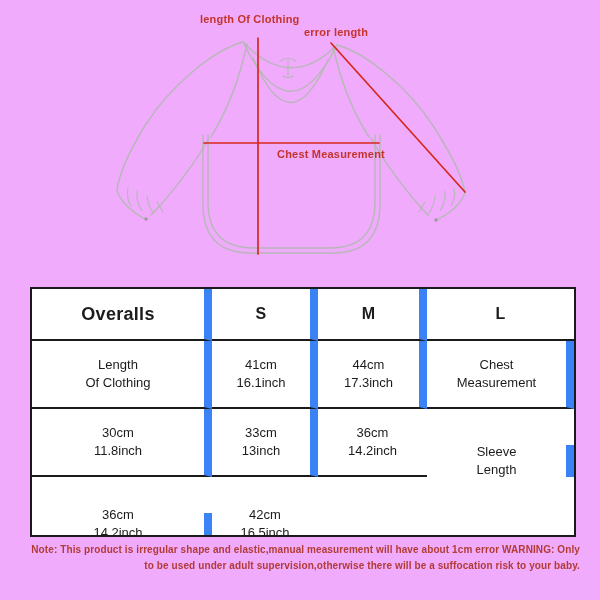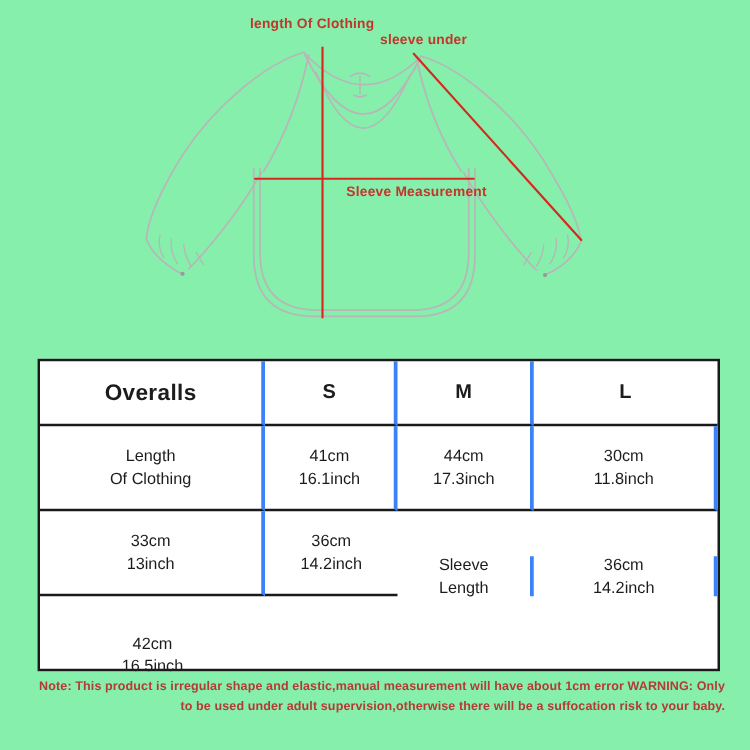--- a/index.html
+++ b/index.html
@@ -1,17 +1,17 @@
 <!DOCTYPE html>
 <html><head>
 <meta charset="utf-8">
 <style>
   html,body{margin:0;padding:0;background:#ffffff;}
   .stage{
-    position:relative;width:600px;height:600px;background:#86efac;overflow:hidden;
+    position:relative;width:600px;height:600px;background:#f0abfc;overflow:hidden;
     font-family:"Liberation Sans","DejaVu Sans",sans-serif;
   }
   
   .diagram{position:absolute;left:0;top:0;width:600px;height:285px;}
   .diagram svg{position:absolute;left:0;top:0;}
   .dlabel{
     position:absolute;font-size:11px;font-weight:700;color:#c4342b;
     letter-spacing:.2px;white-space:nowrap;
   }
   
@@ -19,21 +19,21 @@
     position:absolute;left:30px;top:287px;width:542px;
     display:grid;
     grid-template-columns:180px 106px 109px 147px;
     grid-template-rows:52px 68px 68px 58px;
     border:2px solid #1a1a1a;
     box-sizing:content-box;
     background:#ffffff;
   }
   .cell{
     display:flex;flex-direction:column;align-items:center;justify-content:center;
-    border-right:3px solid #3b82f6;border-bottom:2px solid #1a1a1a;
+    border-right:8px solid #3b82f6;border-bottom:2px solid #1a1a1a;
     color:#1c1c1c;text-align:center;line-height:1.35;font-size:13px;
   }
   .cell.last-col{border-right:none;}
   .cell.last-row{border-bottom:none;margin-top:36px;}
   .cell.th{font-size:16px;font-weight:700;letter-spacing:.3px;}
   .cell.th-first{font-size:18px;}
   
   .note{
     position:absolute;left:20px;top:542px;width:560px;margin:0;
     font-size:10px;line-height:1.55;color:#b23b35;text-align:right;
@@ -85,22 +85,22 @@
         <circle cx="436" cy="220" r="1.7"></circle>
       </g>
 
       <g fill="none" stroke="#d6281c" stroke-width="1.7" stroke-linecap="round">
         <path d="M 258 38 L 258 254"></path>
         <path d="M 204 143 L 379 143"></path>
         <path d="M 331 43 L 465 192"></path>
       </g>
     </svg>
     <span class="dlabel" style="left:200px;top:13px">length Of Clothing</span>
-    <span class="dlabel" style="left:304px;top:26px">sleeve under</span>
-    <span class="dlabel" style="left:277px;top:148px">Sleeve Measurement</span>
+    <span class="dlabel" style="left:304px;top:26px">error length</span>
+    <span class="dlabel" style="left:277px;top:148px">Chest Measurement</span>
   </div>
 
   <div class="size-table">
 
     <div class="cell th th-first">
       <span>Overalls</span>
     </div>
     <div class="cell th">
       <span>S</span>
     </div>
@@ -117,20 +117,24 @@
     </div>
     <div class="cell">
       <span>41cm</span>
       <span>16.1inch</span>
     </div>
     <div class="cell">
       <span>44cm</span>
       <span>17.3inch</span>
     </div>
 
+    <div class="cell">
+      <span>Chest</span>
+      <span>Measurement</span>
+    </div>
     <div class="cell">
       <span>30cm</span>
       <span>11.8inch</span>
     </div>
     <div class="cell">
       <span>33cm</span>
       <span>13inch</span>
     </div>
     <div class="cell last-col">
       <span>36cm</span>

